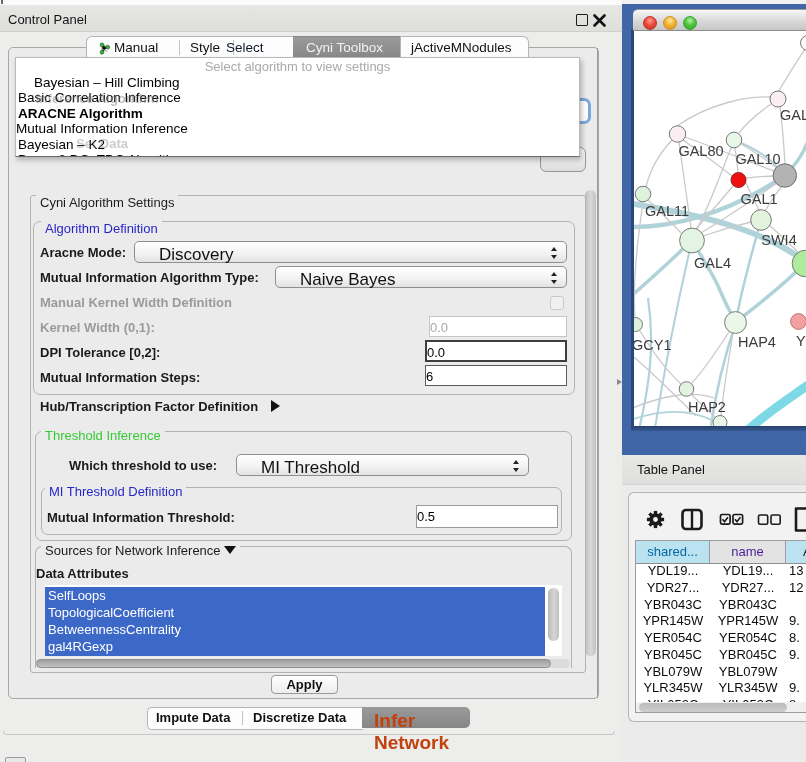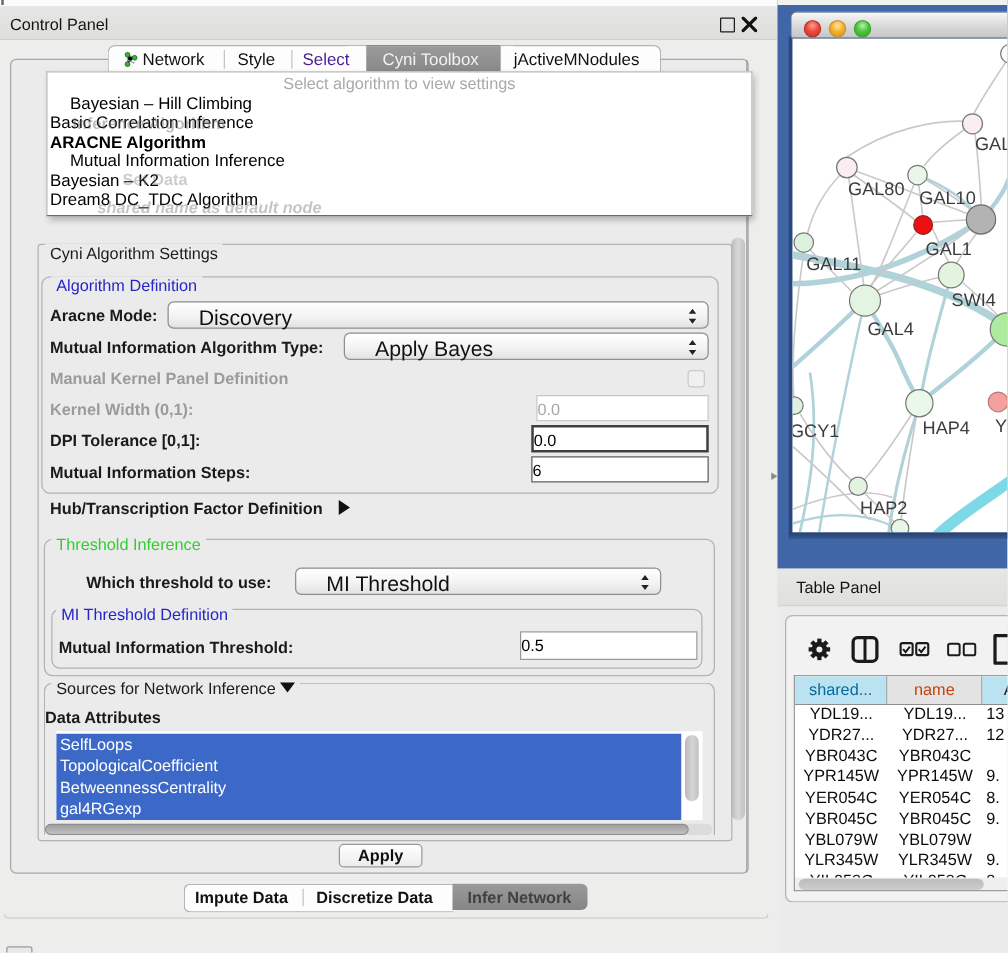--- a/index.html
+++ b/index.html
@@ -49,23 +49,23 @@
     <div class="ab" style="left:93px;top:4px;width:1px;height:15px;background:#c4c4c4;"></div>
     <div class="ab" style="left:147px;top:4px;width:1px;height:15px;background:#c4c4c4;"></div>
     <div class="ab" style="left:12px;top:5px;width:13px;height:13px;">
       <svg width="13" height="13">
         <path d="M4 10.5 L4 3 L9.5 5 M4 7 L9.5 9.5" stroke="#9a9a9a" stroke-width="1"></path>
         <circle cx="4" cy="2.8" r="1.9" fill="#3fae44" stroke="#1c6b20" stroke-width="0.7"></circle>
         <circle cx="9.7" cy="5.2" r="1.9" fill="#3fae44" stroke="#1c6b20" stroke-width="0.7"></circle>
         <circle cx="4" cy="10.3" r="1.9" fill="#3fae44" stroke="#1c6b20" stroke-width="0.7"></circle>
       </svg>
     </div>
-    <div class="ab" style="left:28px;top:4px;font-size:13.5px;color:#111;">Network</div>
+    <div class="ab" style="left:28px;top:4px;font-size:13.5px;color:#111;">Manual</div>
     <div class="ab" style="left:104px;top:4px;font-size:13.5px;color:#111;">Style</div>
-    <div class="ab" style="left:156px;top:4px;font-size:13.5px;color:#4c1d95;">Select</div>
+    <div class="ab" style="left:140px;top:4px;font-size:13.5px;color:#0f172a;">Select</div>
     <div class="ab" style="left:220px;top:4px;font-size:13.5px;color:#f2f2f2;">Cyni Toolbox</div>
     <div class="ab" style="left:325px;top:4px;font-size:13.5px;color:#111;">jActiveMNodules</div>
   </div>
 
   <div class="ab" style="left:540px;top:98px;width:51px;height:26px;border:3px solid #7aa8dd;border-radius:7px;background:#fff;box-sizing:border-box;"></div>
   <div class="ab" style="left:540px;top:147px;width:46px;height:25px;border:1px solid #979797;border-radius:6px;background:linear-gradient(#fff,#dcdcdc);box-sizing:border-box;"></div>
 
   <div class="ab" style="left:585px;top:190px;width:11px;height:466px;background:linear-gradient(90deg,#bdbdbd,#d8d8d8 50%,#c2c2c2);border-radius:6px;"></div>
   <div class="ab" style="left:597px;top:48px;width:1px;height:650px;background:#9b9b9b;"></div>
 
@@ -76,31 +76,31 @@
   <div class="gtit" style="left:41px;top:221px;color:#2626c8;">Algorithm Definition</div>
 
   <div class="lbl ab" style="left:40px;top:245px;">Aracne Mode:</div>
   <div class="combo" style="left:134px;top:241px;width:433px;">
     <span class="ctx">Discovery</span>
       <span class="spin"></span>
   </div>
 
   <div class="lbl ab" style="left:40px;top:270px;">Mutual Information Algorithm Type:</div>
   <div class="combo" style="left:275px;top:266px;width:292px;">
-    <span class="ctx">Apply Bayes</span>
+    <span class="ctx">Naive Bayes</span>
       <span class="spin"></span>
   </div>
 
-  <div class="glbl ab" style="left:40px;top:295px;">Manual Kernel Panel Definition</div>
+  <div class="glbl ab" style="left:40px;top:295px;">Manual Kernel Width Definition</div>
   <div class="ab" style="left:550px;top:296px;width:14px;height:14px;background:#f0f0f0;border:1px solid #c9c9c9;border-radius:3px;box-sizing:border-box;"></div>
 
   <div class="glbl ab" style="left:40px;top:320px;">Kernel Width (0,1):</div>
   <div class="fld" style="left:429px;top:316px;width:138px;height:21px;border:1px solid #c6c6c6;color:#a8a8a8;">0.0</div>
 
-  <div class="lbl ab" style="left:40px;top:345px;">DPI Tolerance [0,1]:</div>
+  <div class="lbl ab" style="left:40px;top:345px;">DPI Tolerance [0,2]:</div>
   <div class="fld" style="left:425px;top:340px;width:142px;height:22px;border:2px solid #3f3f3f;color:#000;">0.0</div>
 
   <div class="lbl ab" style="left:40px;top:370px;">Mutual Information Steps:</div>
   <div class="fld" style="left:425px;top:365px;width:142px;height:21px;border:1px solid #5c5c5c;color:#000;">6</div>
 
   <div class="lbl ab" style="left:40px;top:399px;">Hub/Transcription Factor Definition</div>
   <div class="ab" style="left:271px;top:400px;width:0;height:0;border-top:6px solid transparent;border-bottom:6px solid transparent;border-left:9px solid #111;"></div>
 
   <div class="grp" style="left:35px;top:431px;width:535px;height:108px;"></div>
   <div class="gtit" style="left:41px;top:428px;color:#35cb35;">Threshold Inference</div>
@@ -130,39 +130,39 @@
   <div class="ab" style="left:36px;top:659px;width:515px;height:9px;background:linear-gradient(#9f9f9f,#c2c2c2);border:1px solid #8e8e8e;border-radius:5px;box-sizing:border-box;"></div>
 
   <div class="ab" style="left:271px;top:675px;width:67px;height:19px;background:linear-gradient(#ffffff,#ececec);border:1px solid #9a9a9a;border-radius:4px;box-sizing:border-box;text-align:center;font-size:13px;font-weight:bold;color:#111;padding-top:1px;">Apply</div>
 
   <div class="ab" style="left:147px;top:707px;width:323px;height:21px;">
     <div class="ab" style="left:0;top:0;width:215px;height:21px;background:#fdfdfd;border:1px solid #b5b5b5;border-right:none;border-radius:5px 0 0 5px;"></div>
     <div class="ab" style="left:215px;top:0;width:108px;height:21px;background:linear-gradient(#9a9a9a,#868686);border-radius:0 5px 5px 0;"></div>
     <div class="ab" style="left:95px;top:4px;width:1px;height:14px;background:#c4c4c4;"></div>
     <div class="ab" style="left:9px;top:3px;font-size:13px;font-weight:bold;color:#111;">Impute Data</div>
     <div class="ab" style="left:106px;top:3px;font-size:13px;font-weight:bold;color:#111;">Discretize Data</div>
-    <div class="ab" style="left:227px;top:3px;font-size:13px;font-weight:bold;color:#404040;">Infer Network</div>
+    <div class="ab" style="left:227px;top:3px;font-size:19px;font-weight:bold;color:#c2410c;">Infer Network</div>
   </div>
 
   <div class="ab" style="left:3px;top:731px;width:612px;height:4px;border:1px solid #c9c9c9;border-top:none;border-radius:0 0 4px 4px;box-sizing:border-box;"></div>
 
   <div class="ab" style="left:5px;top:757px;width:19px;height:8px;background:#e8e8e8;border:1.5px solid #9a9a9a;border-radius:2px 2px 0 0;"></div>
 
   <div class="ab" style="left:616px;top:372px;width:7px;height:8px;">
     <svg width="7" height="8">
         <path d="M1 1 L6 4 L1 7 Z" fill="#8a8a8a"></path>
       </svg>
   </div>
 
-  <div class="ab" style="left:15px;top:57px;width:565px;height:116px;background:#ffffff;border:1px solid #b9b9b9;border-bottom:1px solid #6a6a6a;box-shadow:2px 3px 5px rgba(0,0,0,0.25);box-sizing:border-box;font-size:13.5px;color:#000;overflow:hidden;margin-left:22px;">
+  <div class="ab" style="left:15px;top:57px;width:565px;height:100px;background:#ffffff;border:1px solid #b9b9b9;border-bottom:1px solid #6a6a6a;box-shadow:2px 3px 5px rgba(0,0,0,0.25);box-sizing:border-box;font-size:13.5px;color:#000;overflow:hidden;">
     <div style="height:16px;padding-top:1px;text-align:center;color:#a9a9a9;font-size:13px;">Select algorithm to view settings</div>
     <div style="height:15.4px;padding-left:18px;">Bayesian – Hill Climbing</div>
     <div style="height:15.4px;padding-left:2px;">Basic Correlation Inference</div>
     <div style="height:15.4px;padding-left:2px;font-weight:bold;">ARACNE Algorithm</div>
-    <div style="height:15.4px;padding-left:18px;">Mutual Information Inference</div>
+    <div style="height:15.4px;padding-left:0;">Mutual Information Inference</div>
     <div style="height:15.4px;padding-left:2px;">Bayesian – K2</div>
     <div style="height:15.4px;padding-left:2px;">Dream8 DC_TDC Algorithm</div>
     <div class="ab" style="left:20px;top:33px;font-size:13px;font-weight:bold;color:rgba(110,110,110,0.45);">Inference Algorithm</div>
     <div class="ab" style="left:60px;top:78px;font-size:13px;font-weight:bold;color:rgba(110,110,110,0.35);">Set Data</div>
     <div class="ab" style="left:40px;top:100px;font-size:13px;font-weight:bold;color:rgba(110,110,110,0.4);font-style:italic;">shared name as default node</div>
   </div>
 </div>
 
 <div class="ab" style="left:622px;top:0;width:184px;height:455px;background:#4166a8;"></div>
 <div class="ab" style="left:622px;top:0;width:184px;height:4px;background:#f1f1ef;"></div>
@@ -308,21 +308,21 @@
         <rect x="129.5" y="22" width="9.2" height="9.2" rx="1.5"></rect>
         <rect x="142" y="22" width="9.2" height="9.2" rx="1.5"></rect>
       </g>
 
       <path d="M167 15.5 h12 v22 h-12 z" fill="none" stroke="#1b1b1b" stroke-width="2.6" stroke-linejoin="round"></path>
     </svg>
 
     <div class="ab" style="left:6px;top:47px;width:178px;height:173px;background:#fff;border:1px solid #9c9c9c;border-right:none;box-sizing:border-box;overflow:hidden;">
       <div class="ab" style="left:0;top:0;width:178px;height:22px;border-bottom:1px solid #8e8e8e;">
         <div class="ab" style="left:0;top:0;width:74px;height:22px;background:#bae2f0;border-right:1px solid #9c9c9c;box-sizing:border-box;text-align:center;font-size:13px;color:#0369a1;padding-top:3px;">shared...</div>
-        <div class="ab" style="left:74px;top:0;width:76px;height:22px;background:#e3e3e3;border-right:1px solid #9c9c9c;box-sizing:border-box;text-align:center;font-size:13px;color:#c2410c;padding-top:3px;">name</div>
+        <div class="ab" style="left:74px;top:0;width:76px;height:22px;background:#e3e3e3;border-right:1px solid #9c9c9c;box-sizing:border-box;text-align:center;font-size:13px;color:#4c1d95;padding-top:3px;">name</div>
         <div class="ab" style="left:150px;top:0;width:28px;height:22px;background:#bae2f0;box-sizing:border-box;font-size:13px;color:#1c1c1c;padding-top:3px;padding-left:17px;">A</div>
       </div>
       <div class="ab" style="left:0;top:22px;width:74px;text-align:center;font-size:13px;color:#0c0c0c;line-height:16.75px;">YDL19...<br>YDR27...<br>YBR043C<br>YPR145W<br>YER054C<br>YBR045C<br>YBL079W<br>YLR345W<br>YIL053C</div>
       <div class="ab" style="left:74px;top:22px;width:76px;text-align:center;font-size:13px;color:#0c0c0c;line-height:16.75px;">YDL19...<br>YDR27...<br>YBR043C<br>YPR145W<br>YER054C<br>YBR045C<br>YBL079W<br>YLR345W<br>YIL053C</div>
       <div class="ab" style="left:153px;top:22px;width:25px;font-size:13px;color:#0c0c0c;line-height:16.75px;">13<br>12<br><br>9.<br>8.<br>9.<br><br>9.<br>8.</div>
 
       <div class="ab" style="left:0;top:161px;width:178px;height:12px;background:#efefef;"></div>
       <div class="ab" style="left:3px;top:162px;width:148px;height:9px;background:linear-gradient(#bcbcbc,#cdcdcd);border-radius:5px;"></div>
     </div>
   </div>

